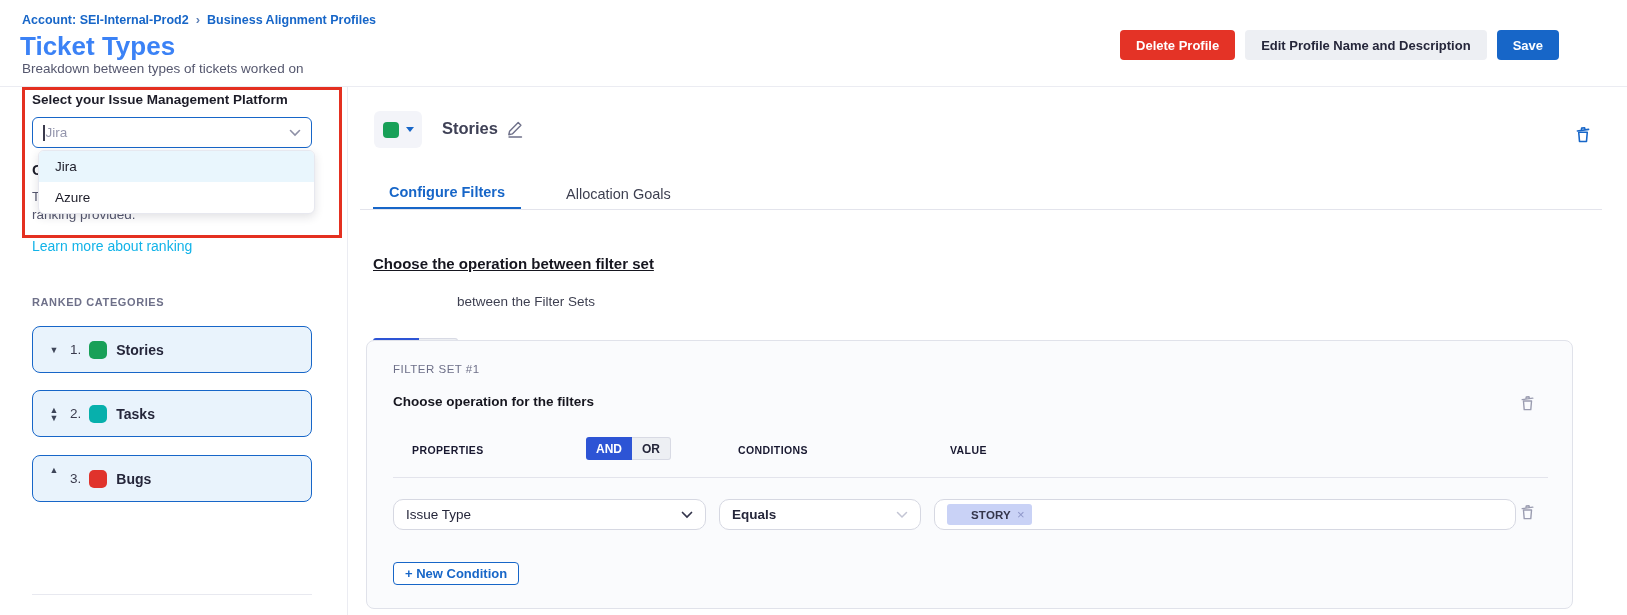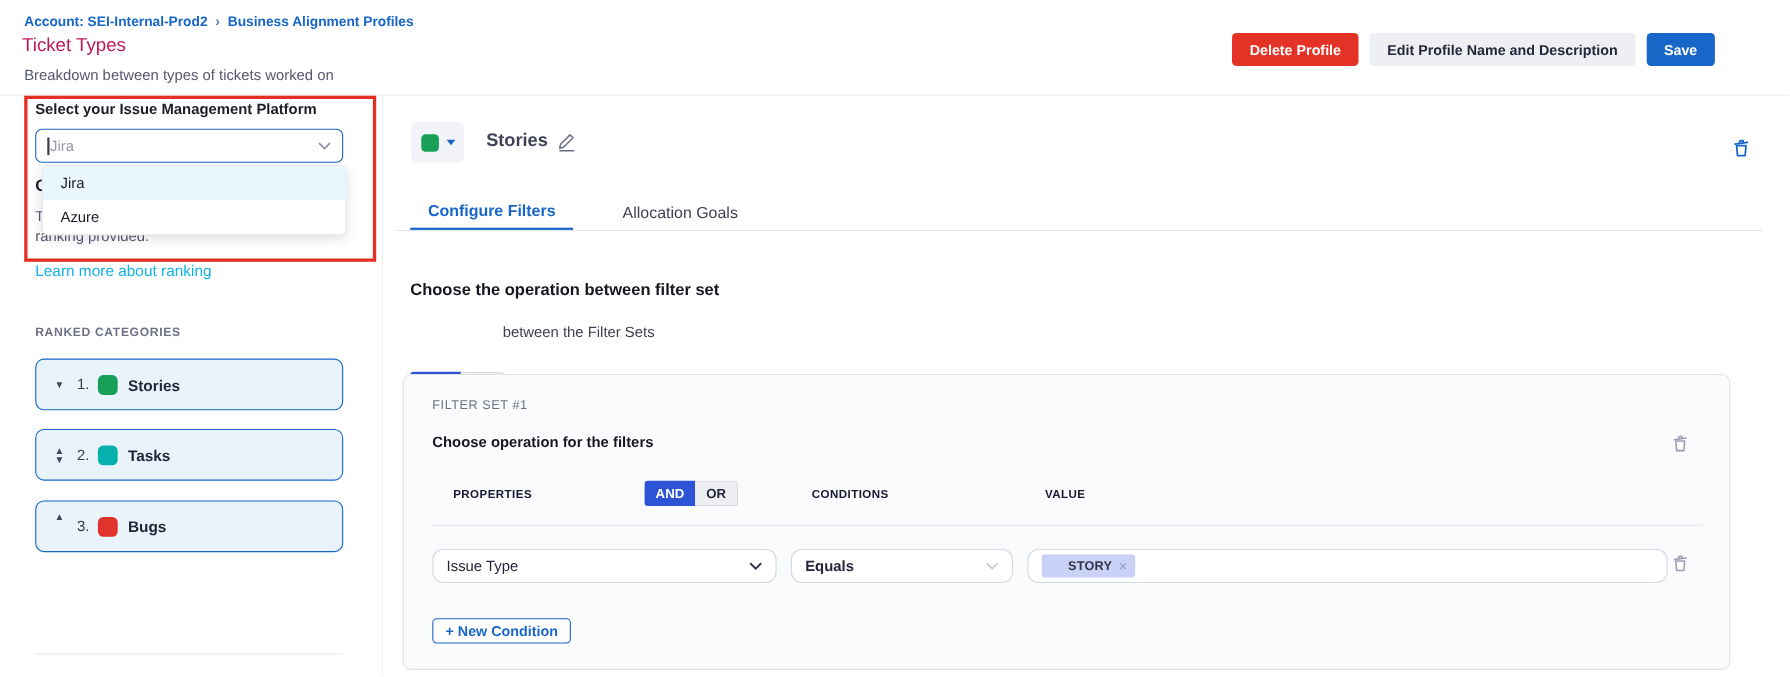--- a/index.html
+++ b/index.html
@@ -7,21 +7,21 @@
   #app {
     position:relative; width:1627px; height:615px; overflow:hidden;
     font-family:"Liberation Sans", sans-serif; color:#1c1c28; background:#fff;
   }
   .abs { position:absolute; }
 
   
   .breadcrumb { left:22px; top:12px; font-size:12.5px; font-weight:600; color:#1766c8; display:flex; gap:7px; align-items:center; }
   .breadcrumb .sep { color:#5f82b8; font-size:13px; }
   .breadcrumb a { color:#1766c8; text-decoration:none; cursor:pointer; }
-  .page-title { left:20px; top:31px; font-size:17px; font-weight:400; color:#be185d; }
+  .page-title { left:20px; top:31px; font-size:26px; font-weight:700; color:#3b82f6; }
   .page-subtitle { left:22px; top:61px; font-size:13.5px; color:#55576e; }
   .header-actions { right:68px; top:30px; display:flex; gap:10px; }
   .btn { height:30px; border:none; border-radius:4px; font-family:inherit; font-size:13px; font-weight:700; padding:0 16px; cursor:pointer; display:flex; align-items:center; }
   .btn-danger { background:#e43326; color:#fff; }
   .btn-neutral { background:#edeff3; color:#25263a; }
   .btn-primary { background:#1766c8; color:#fff; }
   .header-divider { left:0; top:86px; width:1627px; height:1px; background:#ebecf2; }
 
   
   .sidebar-divider-v { left:347px; top:87px; width:1px; height:528px; background:#ebecf2; }
@@ -56,21 +56,21 @@
   .trash-top { left:1574px; top:126px; color:#1766c8; cursor:pointer; }
 
   
   .tabs { left:373px; top:177px; display:flex; }
   .tab { height:33px; padding:0 16px; display:flex; align-items:center; font-size:14.5px; cursor:pointer; }
   .tab.active { color:#1766c8; font-weight:600; border-bottom:3px solid #1766c8; }
   .tab.inactive { color:#3d3f50; margin-left:29px; }
   .tabs-divider { left:360px; top:209px; width:1242px; height:1px; background:#e3e4ec; }
 
   
-  .op-heading { left:373px; top:255px; font-size:15px; font-weight:700; color:#16161f; }
+  .op-heading { left:373px; top:255px; font-size:15px; font-weight:700; color:#16161f;text-decoration:underline; }
   .andor { display:flex; align-items:center; }
   .andor .seg { height:23px; padding:0 10px; display:flex; align-items:center; font-size:12px; font-weight:700; cursor:pointer;margin-top:48px; }
   .seg-and { background:#2d54d5; color:#fff; border-radius:3px 0 0 3px; }
   .seg-or { background:#edeff3; color:#25263a; border:1px solid #d8dae4; border-left:none; border-radius:0 3px 3px 0; }
   .andor-main { left:373px; top:290px; }
   .op-caption { left:457px; top:294px; font-size:13.5px; color:#3d3f50; }
 
   
   .filter-card { left:366px; top:340px; width:1207px; height:269px; background:#fafbfd; border:1px solid #e0e2ea; border-radius:8px; }
   .fc { position:absolute; }

